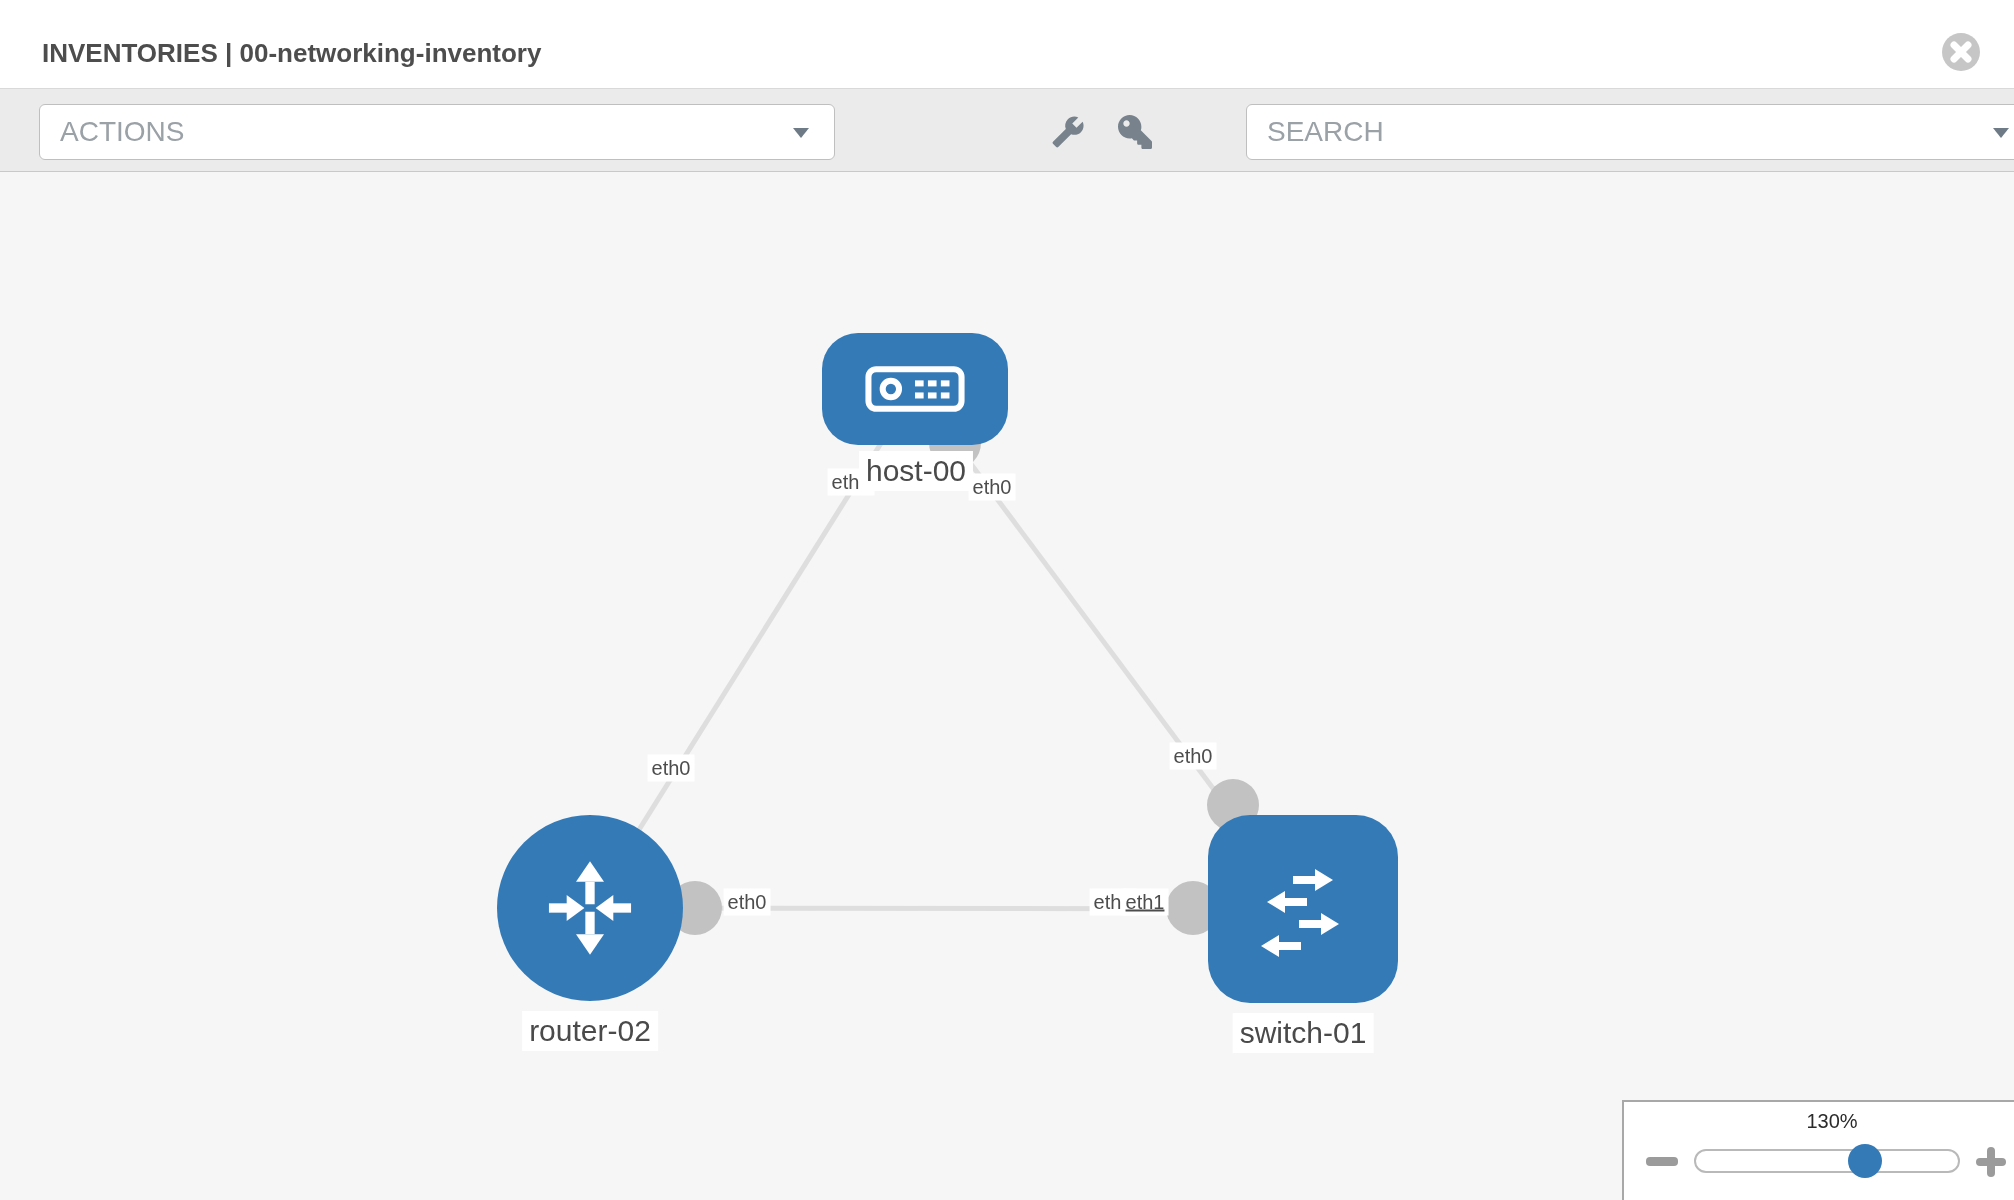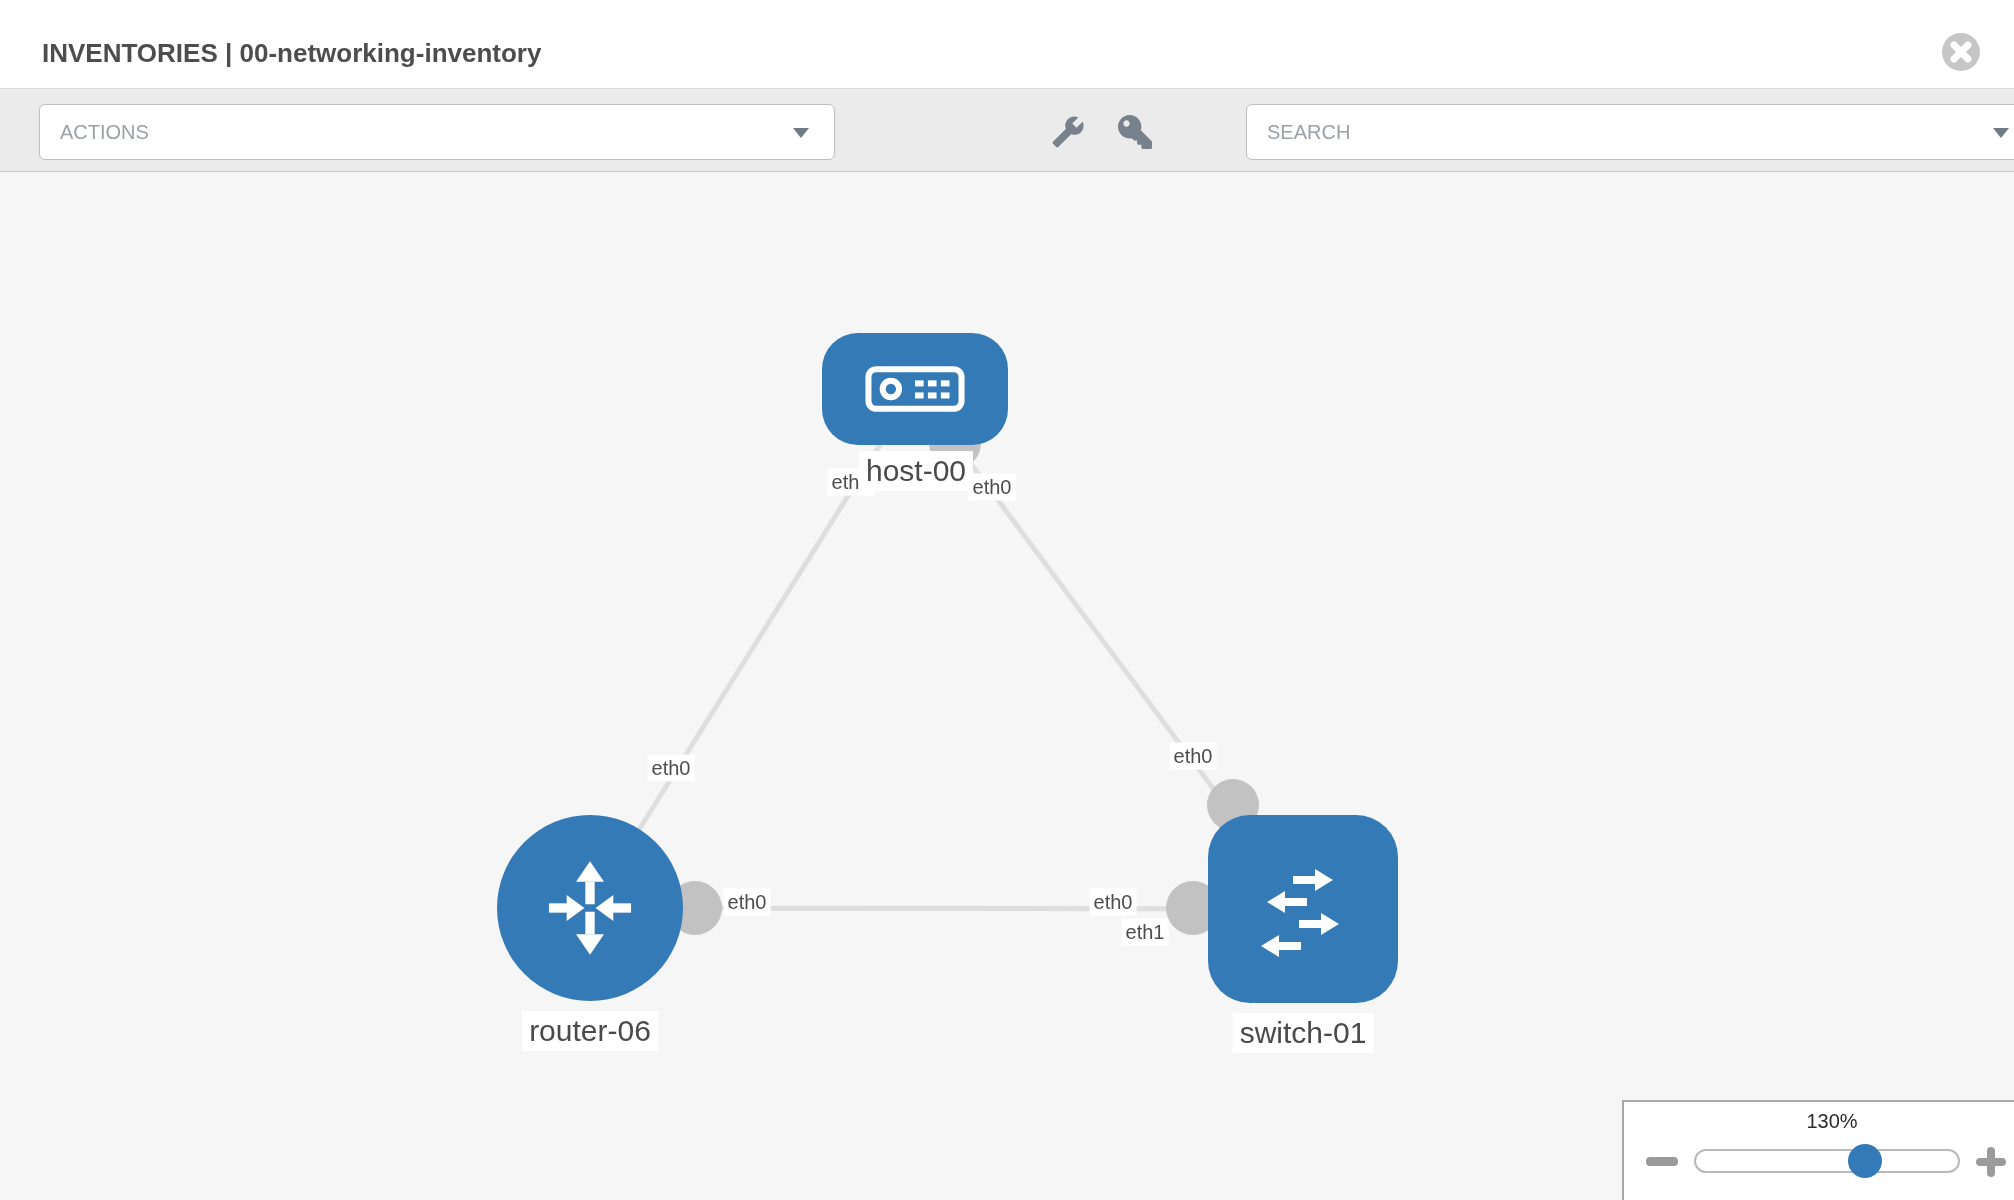--- a/index.html
+++ b/index.html
@@ -8,21 +8,21 @@
   #app { position: relative; width: 2014px; height: 1200px; overflow: hidden; background: #c2410c; margin-top: 18px; }
 
   
   .header { position: absolute; left: 0; top: 0; width: 2014px; height: 71px; background: #ffffff; border-bottom: 1px solid #d9d9d9; }
   .page-title { position: absolute; left: 42px; top: 0; height: 70px; line-height: 70px; font-size: 26px; font-weight: bold; color: #4d4d4d; }
   .close-btn { position: absolute; left: 1941px; top: 14px; width: 40px; height: 40px; border: none; background: transparent; cursor: pointer; padding: 0; }
 
   
   .toolbar { position: absolute; left: 0; top: 71px; width: 2014px; height: 83px; background: #ebebeb; border-bottom: 1px solid #c9c9c9; }
   .combo { position: absolute; top: 15px; height: 56px; background: #ffffff; border: 1px solid #bfbfbf; border-radius: 6px; cursor: pointer; }
-  .combo .combo-label { position: absolute; left: 20px; top: 0; height: 54px; line-height: 54px; font-size: 20px; color: #9aa1a7; }
+  .combo .combo-label { position: absolute; left: 20px; top: 0; height: 54px; line-height: 54px; font-size: 28px; color: #9aa1a7; }
   .combo .chev { position: absolute; right: 24px; top: 22px; }
   .combo-actions { left: 39px; width: 796px; }
   .combo-search { left: 1246px; width: 789px; }
   .tool-btn { position: absolute; top: 15px; width: 52px; height: 56px; background: transparent; border: none; cursor: pointer; padding: 0; text-align: center; }
   .tool-btn svg { vertical-align: middle; }
   .btn-wrench { left: 1042px; }
   .btn-key { left: 1109px; }
 
   
   .canvas { position: absolute; left: 0; top: 154px; width: 2014px; height: 1046px; background: #f6f6f6; overflow: hidden; }
@@ -138,30 +138,30 @@
           <polygon points="24,53 42,42 42,64" stroke-width="0"></polygon>
           <line x1="56" y1="75" x2="80" y2="75"></line>
           <polygon points="96,75 78,64 78,86" stroke-width="0"></polygon>
           <line x1="34" y1="97" x2="58" y2="97"></line>
           <polygon points="18,97 36,86 36,108" stroke-width="0"></polygon>
         </g>
       </svg>
     </div>
 
     <div class="node-label" style="left:916px; top:299px;">host-00</div>
-    <div class="node-label" style="left:590px; top:859px;">router-06</div>
+    <div class="node-label" style="left:590px; top:859px;">router-02</div>
     <div class="node-label" style="left:1303px; top:861px;">switch-01</div>
 
     <div class="iface-label" style="left:851px; top:310px;">eth0</div>
     <div class="iface-label" style="left:992px; top:315px;">eth0</div>
     <div class="iface-label" style="left:671px; top:596px;">eth0</div>
     <div class="iface-label" style="left:1193px; top:584px;">eth0</div>
     <div class="iface-label" style="left:747px; top:730px;">eth0</div>
     <div class="iface-label" style="left:1113px; top:730px;">eth0</div>
-    <div class="iface-label iface-top" style="left:1145px; top:760px;">eth1</div>
+    <div class="iface-label iface-top" style="left:1145px; top:730px;text-decoration:underline;">eth1</div>
   </div>
 
   <div class="zoom-panel">
     <div class="zoom-value">130%</div>
     <button class="zoom-minus"><span></span></button>
     <div class="zoom-track"></div>
     <div class="zoom-thumb"></div>
     <button class="zoom-plus">
       <span class="pbar-h"></span>
       <span class="pbar-v"></span>

